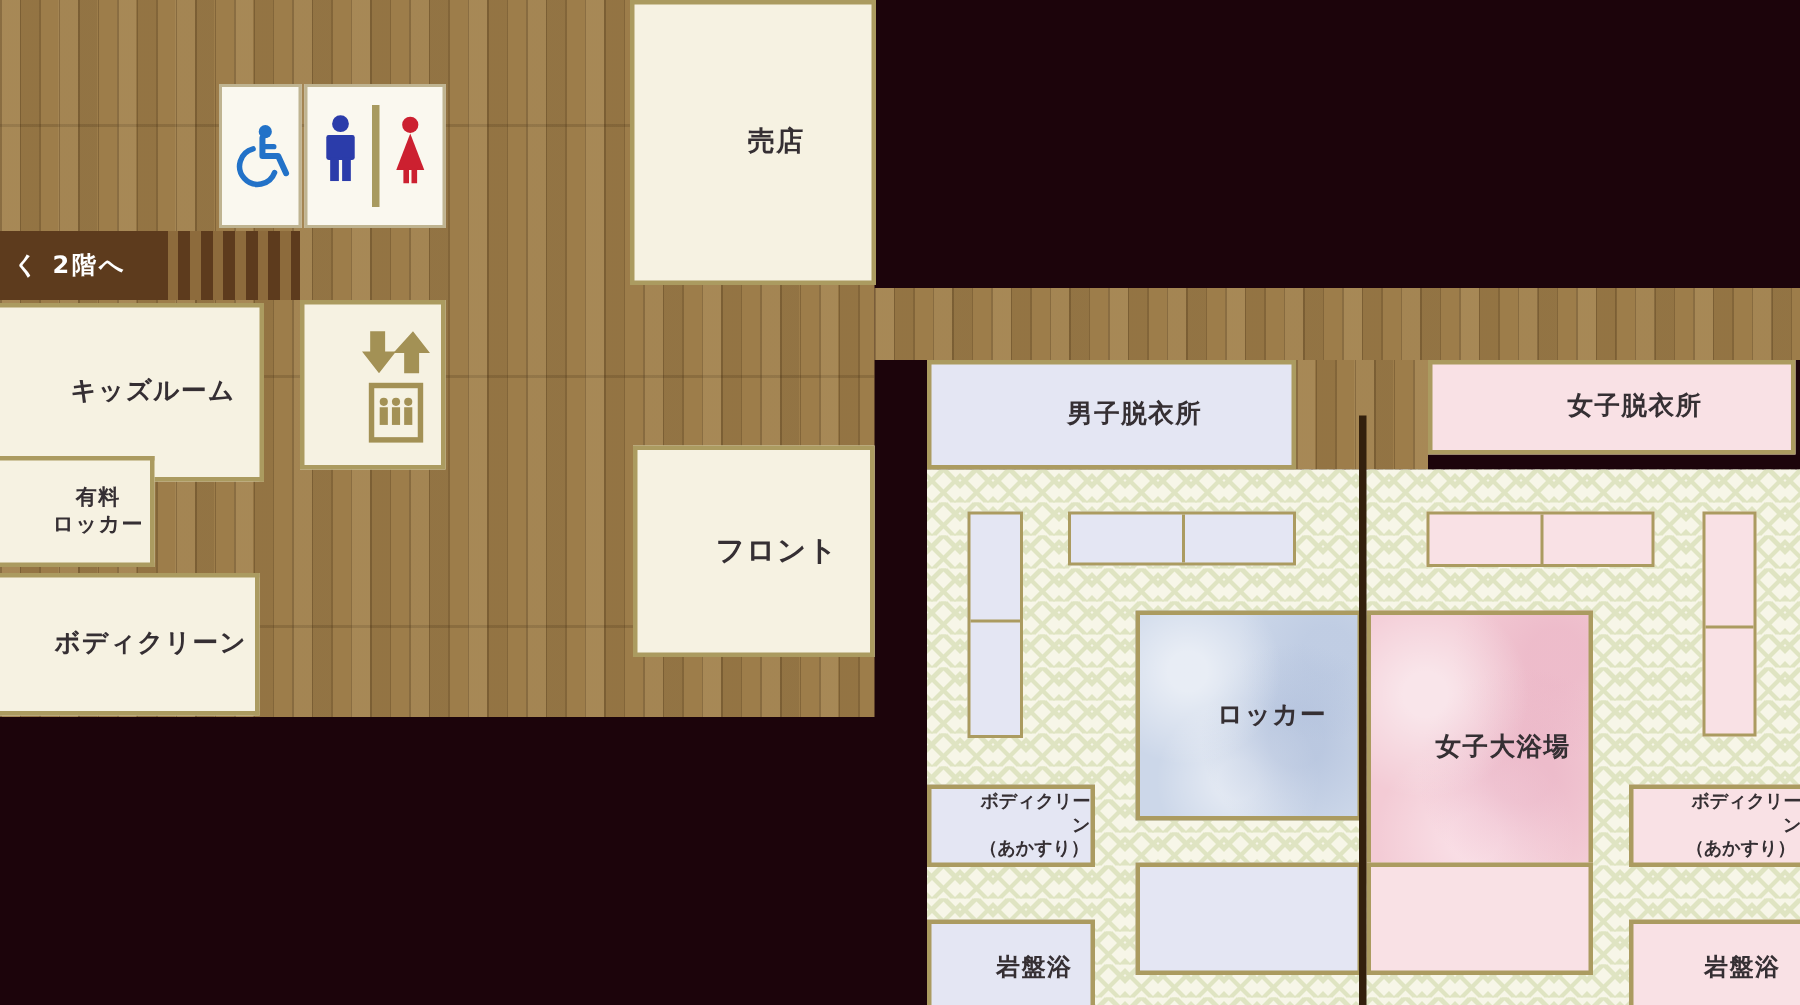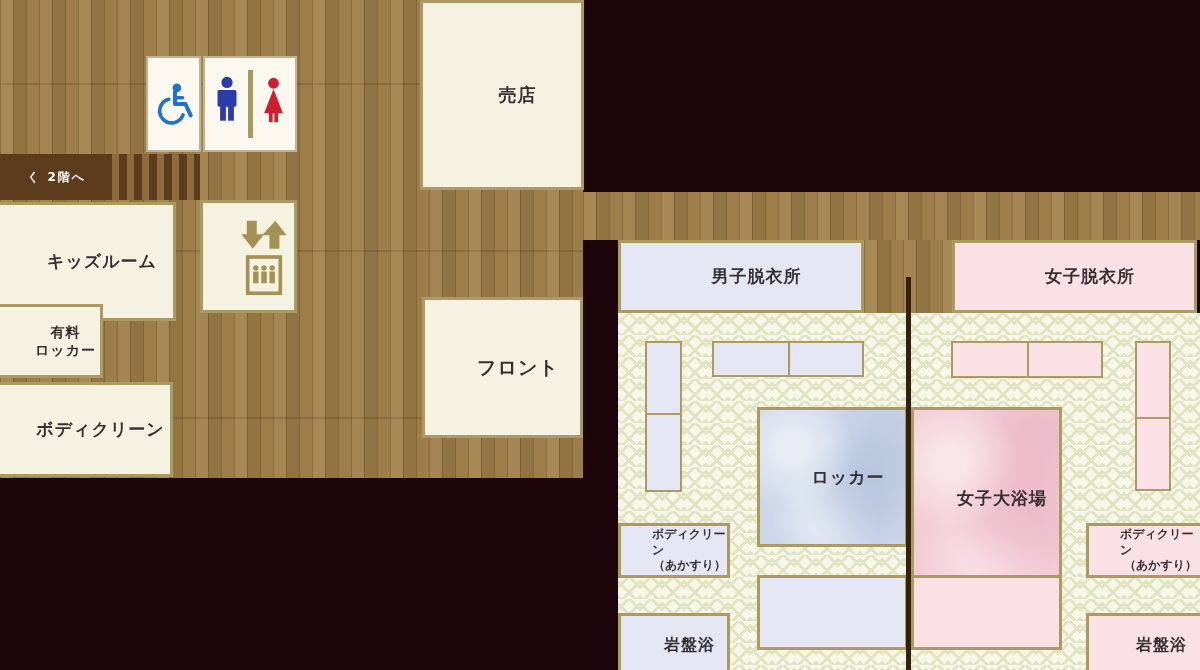--- a/index.html
+++ b/index.html
@@ -23,21 +23,21 @@
     background-color:var(--pattern_bg,#f7f6e8);
     background-image:
       repeating-linear-gradient(45deg, var(--pattern_olive,#dfe4c2) 0 3px, transparent 3px 11px),
       repeating-linear-gradient(-45deg, var(--pattern_olive,#dfe4c2) 0 3px, transparent 3px 11px);
     background-size:22px 22px;
   }
   .room{
     border:3px solid var(--border_tan,#ab9b60);
     background:var(--cream,#f6f2e2);
     display:flex;flex-direction:column;align-items:center;justify-content:center;
-    text-align:left;font-weight:bold;letter-spacing:1px;line-height:1.3;padding-left:31px;
+    text-align:right;font-weight:bold;letter-spacing:1px;line-height:1.3;padding-left:31px;
   }
   .lav{background:var(--lavender,#e4e6f3);}
   .pnk{background:var(--pink,#f9e1e5);}
   .bath-blue{
     background-color:var(--bath_blue,#ccd7e9);
     background-image:
       radial-gradient(circle at 22% 28%, rgba(255,255,255,.55) 0 9%, transparent 42%),
       radial-gradient(circle at 72% 62%, rgba(158,176,210,.38) 0 14%, transparent 48%),
       radial-gradient(circle at 45% 82%, rgba(255,255,255,.45) 0 10%, transparent 40%),
       radial-gradient(circle at 86% 18%, rgba(168,185,216,.33) 0 10%, transparent 36%);
@@ -46,21 +46,21 @@
     background-color:var(--bath_pink,#f3cbd5);
     background-image:
       radial-gradient(circle at 25% 30%, rgba(255,255,255,.5) 0 9%, transparent 42%),
       radial-gradient(circle at 70% 60%, rgba(228,165,188,.4) 0 14%, transparent 48%),
       radial-gradient(circle at 48% 84%, rgba(255,240,245,.5) 0 10%, transparent 40%),
       radial-gradient(circle at 85% 16%, rgba(226,158,182,.33) 0 10%, transparent 36%);
   }
   .locker{border:2px solid var(--border_tan,#ab9b60);}
   .split{position:absolute;background:var(--border_tan,#ab9b60);}
   .stairs{background:var(--stair_brown,#5d3b1d);display:flex;align-items:center;}
-  .stairs .lbl{color:#fff;font-weight:bold;font-size:12px;letter-spacing:2px;padding-left:27px;white-space:nowrap;}
+  .stairs .lbl{color:#fff;font-weight:bold;font-size:16px;letter-spacing:2px;padding-left:9px;white-space:nowrap;}
   .steps{position:absolute;right:0;top:0;height:100%;width:88px;
     background:repeating-linear-gradient(90deg, var(--stair_light,#8d6b3c) 0 7px, var(--stair_brown,#5d3b1d) 7px 15px);}
   .toilet{border:2px solid var(--toilet_border,#bfb491);background:#faf8ef;display:flex;align-items:center;justify-content:center;}
   .fs12{font-size:12px;letter-spacing:0;}
   .fs14{font-size:14px;}
   .fs16{font-size:16px;}
   .fs17{font-size:17px;}
   .fs18{font-size:18px;}
   .fs19{font-size:19px;}
   .divider{background:var(--divider_brown,#33200d);z-index:5;}
@@ -140,21 +140,21 @@
 
 
   <div class="abs room fs19" style="left:422px;top:297px;width:161px;height:141px;">
     <span>フロント</span>
   </div>
 
   <div class="abs room lav fs17" style="left:618px;top:240px;width:246px;height:73px;">
     <span>男子脱衣所</span>
   </div>
 
-  <div class="abs room pnk fs17" style="left:952px;top:240px;width:245px;height:73px;">
+  <div class="abs room pnk fs17" style="left:952px;top:240px;width:245px;height:63px;">
     <span>女子脱衣所</span>
   </div>
 
   <div class="abs locker lav" style="left:645px;top:341px;width:37px;height:151px;">
     <span class="split" style="left:0;right:0;top:70px;height:2px;"></span>
   </div>
   <div class="abs locker lav" style="left:712px;top:341px;width:152px;height:36px;">
     <span class="split" style="top:0;bottom:0;left:74px;width:2px;"></span>
   </div>
 

